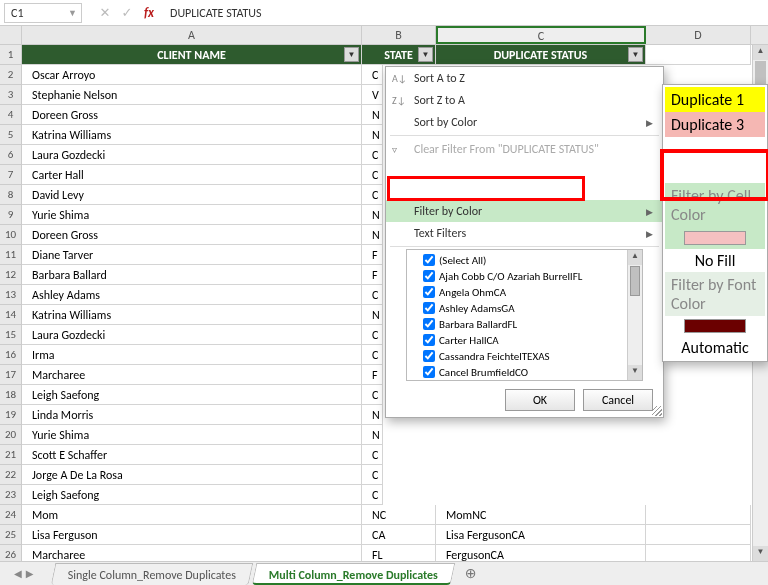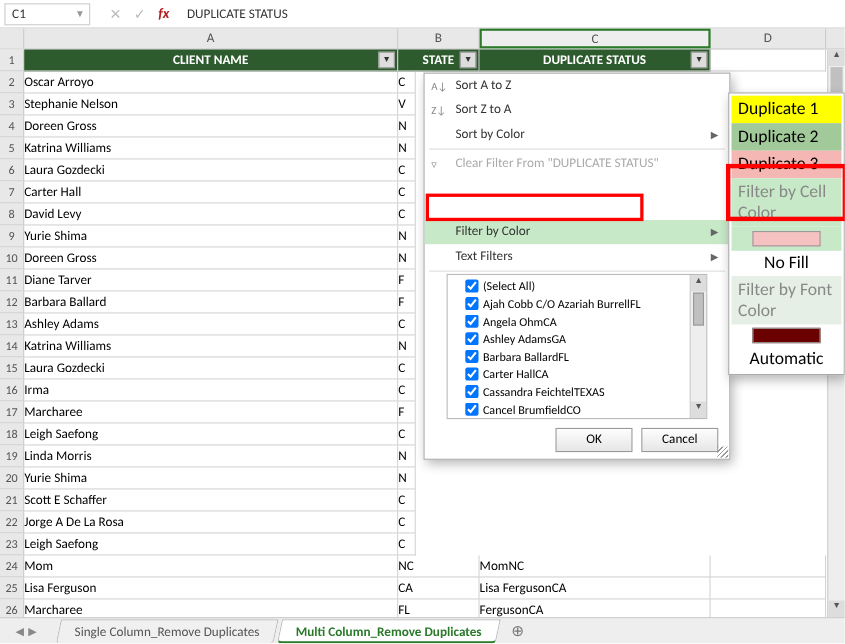--- a/index.html
+++ b/index.html
@@ -14,21 +14,21 @@
   .grid { position:relative; }
   .colhead { display:flex; height:19px; background:#e8e8e8; border-bottom:1px solid #ccc;}
   .rowhead-spacer { width:22px; border-right:1px solid #ccc; background:#e8e8e8;}
   .colcell { border-right:1px solid #ccc; text-align:center; font-size:12px; color:#555; line-height:19px; position:relative;}
   .colA { width: 340px; }
   .colB { width: 74px; }
   .colC { width: 210px; border:2px solid #2a7a2a; line-height:16px; background:#eee;}
   .colD { width: 105px; }
   .row { display:flex; height:20px; }
   .rn { width:22px; border-right:1px solid #ccc; border-bottom:1px solid #ccc; background:#e8e8e8; text-align:center; font-size:11px; color:#555; line-height:20px;}
-  .cell { border-right:1px solid #d4d4d4; border-bottom:1px solid #d4d4d4; padding:0 0; font-size:12px; line-height:20px; overflow:hidden; white-space:nowrap;}
+  .cell { border-right:1px solid #d4d4d4; border-bottom:1px solid #d4d4d4; padding:0 10px; font-size:12px; line-height:20px; overflow:hidden; white-space:nowrap;}
   .hdr { background:#2e5b2e; color:#fff; font-weight:bold; text-align:center; position:relative;}
   .hdr .fbtn { position:absolute; right:2px; top:2px; width:15px; height:15px; background:#ddd; border:1px solid #999; font-size:8px; text-align:center; line-height:13px; color:#333;}
   .state-col { width:74px;}
   .name-col { width:340px;}
   .dup-col { width:210px;}
   .d-col { width:105px;}
   .clipped { width:16px; overflow:hidden;}
   
   .dropdown { position:absolute; left:385px; top:66px; width:279px; background:#fff; border:1px solid #aaa; box-shadow:2px 4px 10px rgba(0,0,0,0.3); z-index:10; padding-bottom:6px;}
   .dd-item { height:22px; display:flex; align-items:center; padding:0 10px 0 28px; font-size:12px; color:#333; position:relative;}
@@ -49,21 +49,21 @@
   .btns { display:flex; justify-content:flex-end; padding:6px 10px 0; gap:8px;}
   .btn { width:70px; height:22px; border:1px solid #999; background:linear-gradient(#fdfdfd,#e6e6e6); font-size:12px;}
   .resize { position:absolute; right:1px; bottom:1px; width:10px; height:10px; background:repeating-linear-gradient(135deg,#999 0,#999 1px,transparent 1px,transparent 3px);}
   
   .submenu { position:absolute; left:662px; top:84px; width:106px; background:#fff; border:1px solid #aaa; box-shadow:2px 4px 10px rgba(0,0,0,0.3); z-index:20; font-size:16px; padding:2px;}
   .sm-row { padding:3px 6px; }
   .sm-hl1 { background:#ffff00;}
   .sm-hl2 { background:#a2c99a;}
   .sm-hl3 { background:#f5b7b3;}
   .sm-head { color:#888; padding:3px 6px; background:#e5efe5;}
-  .sm-head.first-hl { background:#c7e9c7; }
+  .sm-head.first-hl { background:#c7e9c7;margin-top:46px; }
   .swatch { width:62px; height:14px; border:1px solid #999; margin:3px auto; }
   .swatch.pink { background:#f5c1c1;}
   .swatch.darkred { background:#6b0000;}
   .redbox2 { position:absolute; border:4px solid red; left:-3px; top:64px; right:-3px; height:52px; pointer-events:none;}
   .sm-text { text-align:center; padding:2px 0;}
   
   .tabstrip { position:absolute; left:0; right:0; bottom:0; height:24px; background:#eee; border-top:1px solid #ccc; display:flex; align-items:center; padding-left:14px;}
   .nav-arrows { display:flex; gap:4px; color:#888; font-size:10px; margin-right:20px;}
   .tab { padding:0 14px; height:22px; line-height:22px; border:1px solid #bbb; border-bottom:none; background:#f0f0f0; font-size:12px; color:#555; margin-right:2px; border-radius:0 0 4px 4px; transform:skewX(-12deg);}
   .tab span { display:inline-block; transform:skewX(12deg);}
@@ -330,21 +330,20 @@
   <div class="btns">
     <button class="btn">OK</button>
     <button class="btn">Cancel</button>
   </div>
   <div class="resize"></div>
   <div class="redbox1"></div>
 </div>
 
 <div class="submenu">
   <div class="sm-row sm-hl1">Duplicate 1</div>
-  <div class="sm-row sm-hl2">Duplicate 2</div>
   <div class="sm-row sm-hl3">Duplicate 3</div>
   <div class="sm-head first-hl">Filter by Cell Color</div>
   <div style="background:#c7e9c7; padding:1px 0;">
       <div class="swatch pink"></div>
     </div>
   <div class="sm-text">No Fill</div>
   <div class="sm-head">Filter by Font Color</div>
   <div class="swatch darkred"></div>
   <div class="sm-text">Automatic</div>
   <div class="redbox2"></div>

